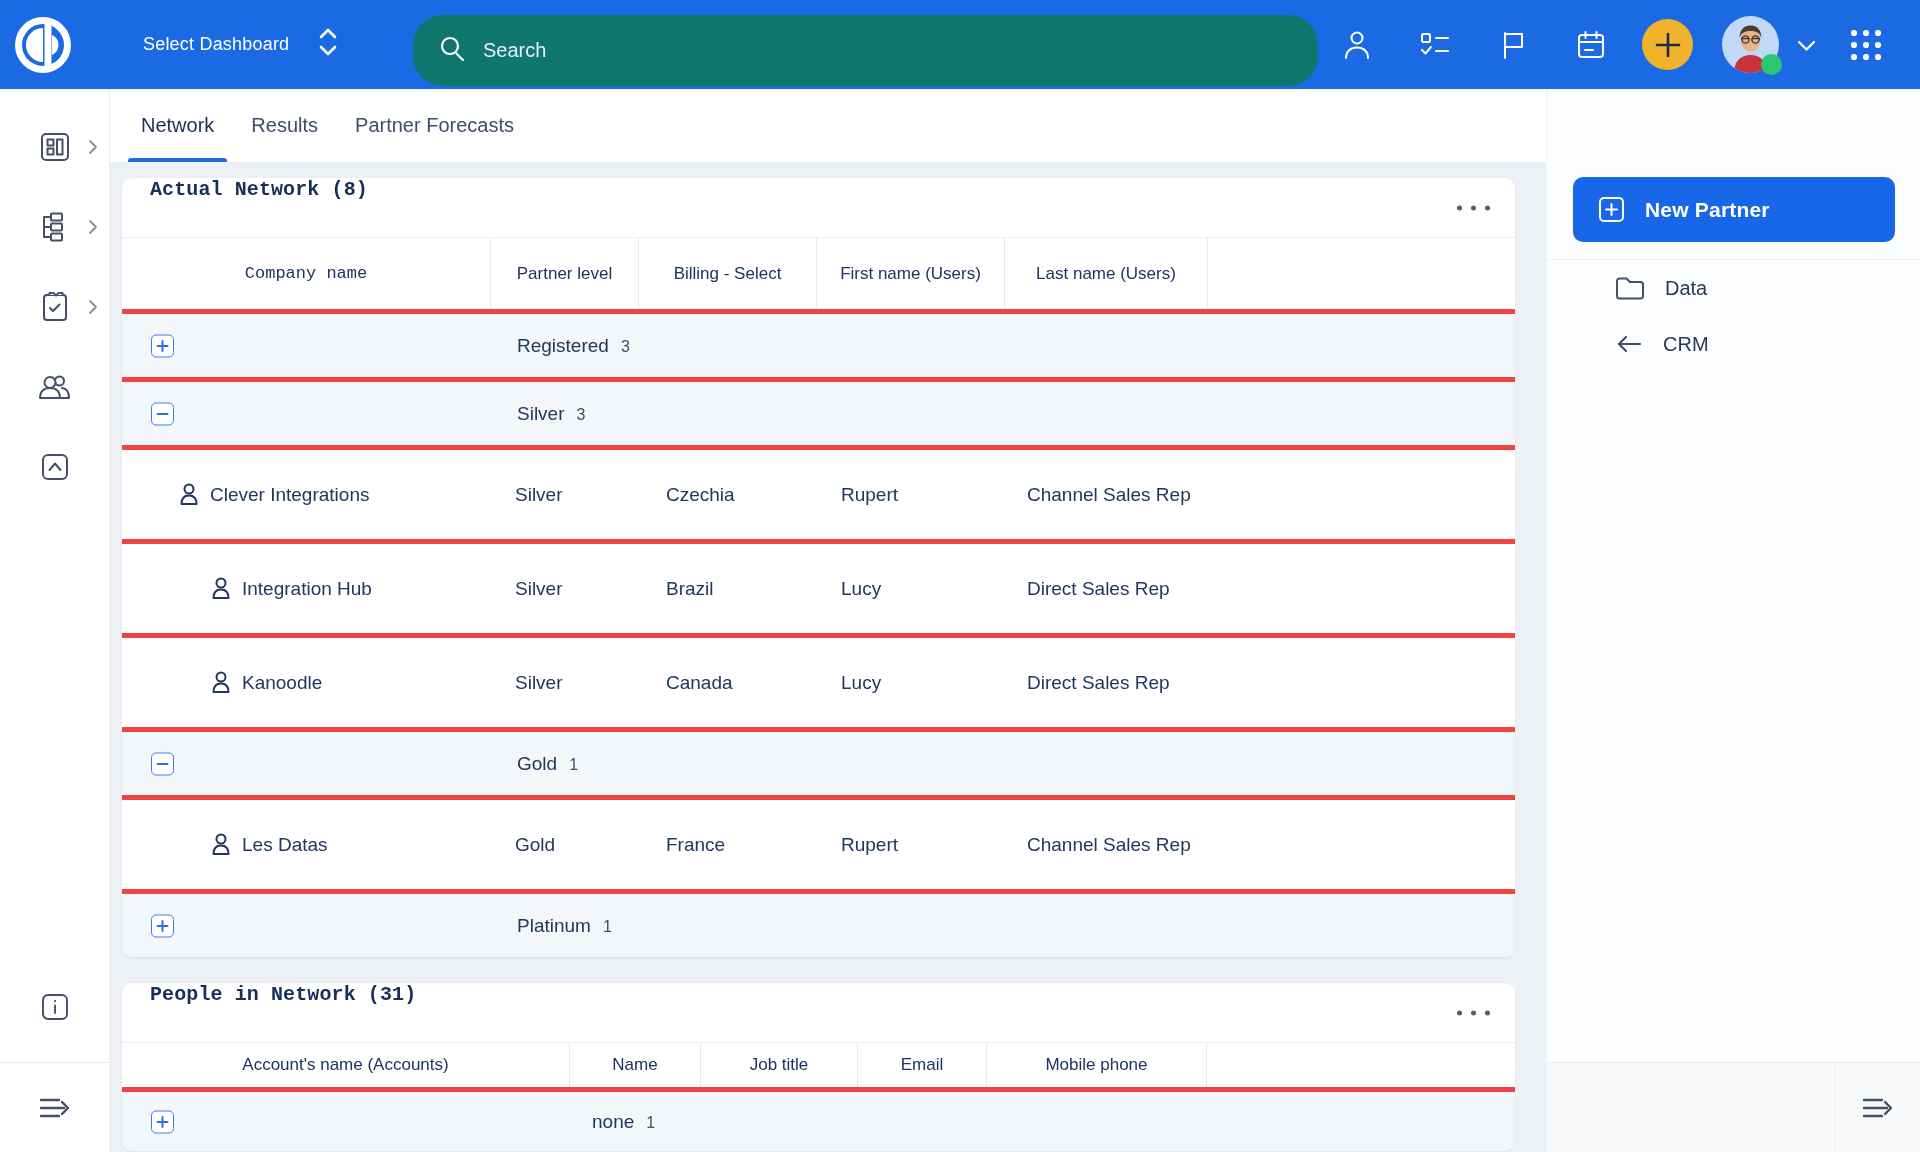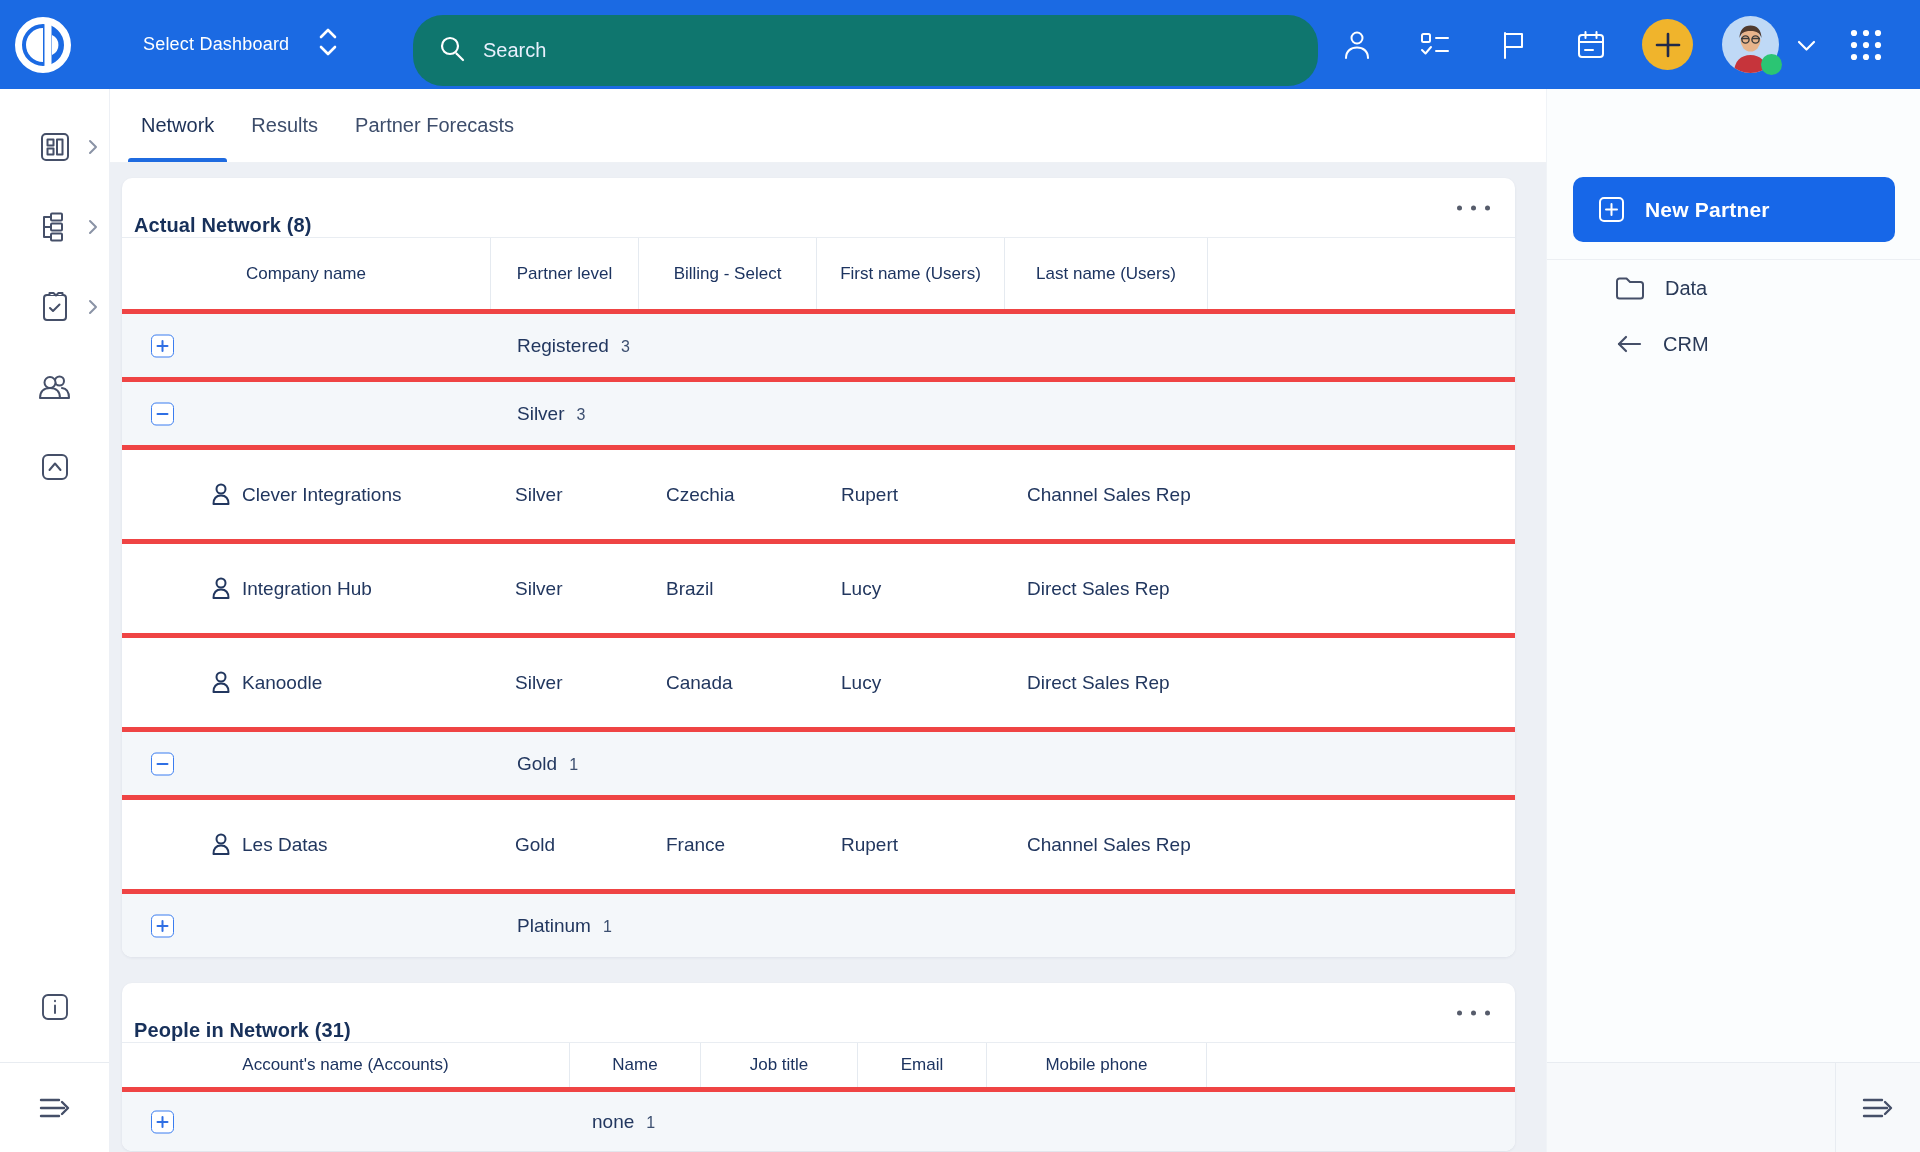--- a/index.html
+++ b/index.html
@@ -35,21 +35,21 @@
   
   .main { width:1436px; flex:none; display:flex; flex-direction:column; background:#edf0f5; }
   .tabstrip { height:74px; background:#fff; border-bottom:1px solid #eef1f5; display:flex; align-items:flex-end; padding-left:31px; gap:37px; flex:none; }
   .tab { position:relative; padding-bottom:25px; font-size:20px; color:#3d4d6b; cursor:pointer; }
   .tab.active { color:#1d3157; font-weight:500; }
   .tab.active::after { content:""; position:absolute; left:-13px; right:-13px; bottom:0; height:4px; border-radius:3px 3px 0 0; background:#1f6be0; }
   .canvas { padding:15px 31px 0 12px; }
 
   .card { width:1393px; background:#fff; border-radius:10px; box-shadow:0 1px 3px rgba(25,45,85,.07); overflow:hidden; }
   .card + .card { margin-top:26px; }
-  .card-head { position:relative; height:59px; display:flex; align-items:flex-end; padding-left:12px; }
+  .card-head { position:relative; height:59px; display:flex; align-items:flex-start; padding-left:28px;font-family:Liberation Mono, monospace; }
   .card-head h2 { font-size:20px; font-weight:700; color:#17305a; letter-spacing:.1px; }
   .kebab { position:absolute; right:25px; top:50%; transform:translateY(-50%); display:flex; gap:9px; cursor:pointer; }
   .kebab i { width:5px; height:5px; border-radius:50%; background:#565c6b; }
 
   .thead { display:flex; border-top:1px solid #e9edf2; }
   .thead .th { display:flex; align-items:center; justify-content:center; text-align:center; font-size:17px; line-height:1.4; color:#1d3460; }
   .thead .th + .th { border-left:1px solid #e5eaf0; }
   #net-head .th { height:71px; }
   #ppl-head .th { height:44px; }
 
@@ -278,21 +278,21 @@
           <div class="card-head">
             <h2>Actual Network (8)</h2>
             <div class="kebab">
                 <i></i>
                 <i></i>
                 <i></i>
               </div>
           </div>
           <div class="thead" id="net-head">
               <div class="th" style="width: 368px;">
-                <span style="max-width: 328px;">Company name</span>
+                <span style="max-width: 328px; font-family: Liberation Mono, monospace;">Company name</span>
               </div>
               <div class="th" style="width: 148px;">
                 <span style="max-width: 108px;">Partner level</span>
               </div>
               <div class="th" style="width: 178px;">
                 <span style="max-width: 138px;">Billing - Select</span>
               </div>
               <div class="th" style="width: 188px;">
                 <span style="max-width: 148px;">First name (Users)</span>
               </div>
@@ -321,21 +321,21 @@
                   <svg width="13" height="13" viewBox="0 0 13 13" fill="none" stroke="currentColor" stroke-width="2" stroke-linecap="round" stroke-linejoin="round">
                     <line x1="1.5" y1="6.5" x2="11.5" y2="6.5"></line>
                   </svg>
                 </div>
                 <div class="group-label" style="margin-left: 395px;">
                   <b>Silver</b>
                   <em>3</em>
                 </div>
               </div>
               <div class="row data" style="height: 94px;">
-                <div class="cell first" style="width: 368px; padding-left: 88px; padding-right: 14px;">
+                <div class="cell first" style="width: 368px; padding-left: 56px; padding-right: 14px;">
                   <span class="person-ic">
                     <svg width="22" height="24" viewBox="0 0 22 24" fill="none" stroke="currentColor" stroke-width="2" stroke-linecap="round" stroke-linejoin="round">
                       <circle cx="11" cy="7" r="4.5"></circle>
                       <path d="M3.5 22 c0-5.5 3-8.5 7.5-8.5 s7.5 3 7.5 8.5 z"></path>
                     </svg>
                   </span>
                   <span>Clever Integrations</span>
                 </div>
                 <div class="cell" style="width: 148px; padding-left: 25px; padding-right: 14px;">Silver</div>
                 <div class="cell" style="width: 178px; padding-left: 28px; padding-right: 14px;">Czechia</div>

